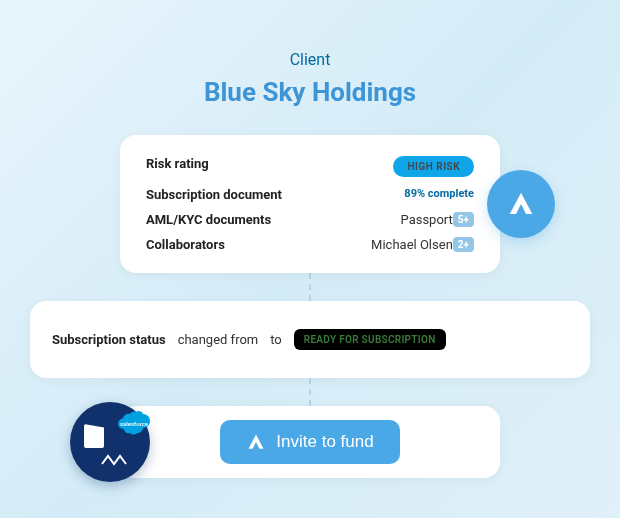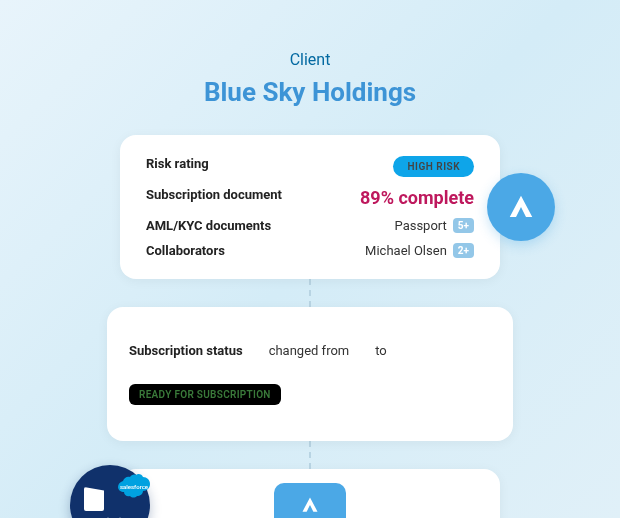--- a/index.html
+++ b/index.html
@@ -48,28 +48,28 @@
   .risk-badge {
     background: #0ea5e9;
     color: #444;
     font-size: 10px;
     font-weight: 600;
     padding: 5px 14px;
     border-radius: 999px;
     letter-spacing: 0.5px;
   }
   .completion {
-    color: #be185d;
+    color: #0369a1;
     font-weight: 700;
-    font-size: 18px;
+    font-size: 11px;
   }
   .doc-chip-wrap, .collab-wrap {
     display: flex;
     align-items: center;
-    gap: 6px;
+    gap: 0;
   }
   .doc-label, .collab-label {
     font-size: 13px;
     color: #333;
   }
   .count-chip {
     background: #93c7e8;
     color: #fff;
     font-size: 10px;
     font-weight: 700;
@@ -90,26 +90,26 @@
     justify-content: center;
     box-shadow: 0 4px 12px rgba(75,168,230,0.3);
   }
   .logo-circle svg { width: 30px; height: 30px; }
   .connector {
     width: 1px;
     height: 28px;
     border-left: 2px dashed #b8d4e3;
   }
   .status-card {
-    width: 406px;
-    padding: 36px 22px;
+    width: 560px;
+    padding: 28px 22px;
     font-size: 13px;
     display: flex;
     align-items: center;
-    gap: 26px;
+    gap: 12px;
     flex-wrap: wrap;
   }
   .status-card .bold { font-weight: 700; color: #222; }
   .status-card .regular { font-weight: 400; color: #333; }
   .pill {
     font-size: 10px;
     font-weight: 600;
     padding: 5px 10px;
     border-radius: 6px;
     letter-spacing: 0.3px;
@@ -255,15 +255,16 @@
       <div class="integ-item arrow-icon">
         <svg viewBox="0 0 28 16" fill="none" stroke="#fff" stroke-width="2">
           <path d="M2 12 L8 4 L14 12 L20 4 L26 12"></path>
         </svg>
       </div>
     </div>
     <button class="invite-btn">
       <svg viewBox="0 0 24 24" fill="#fff">
         <path d="M12 3 L21 20 L16 20 L12 12 L8 20 L3 20 Z"></path>
       </svg>
+      <span>Invite to fund</span>
     </button>
   </div>
 </div>
 
 </body></html>

